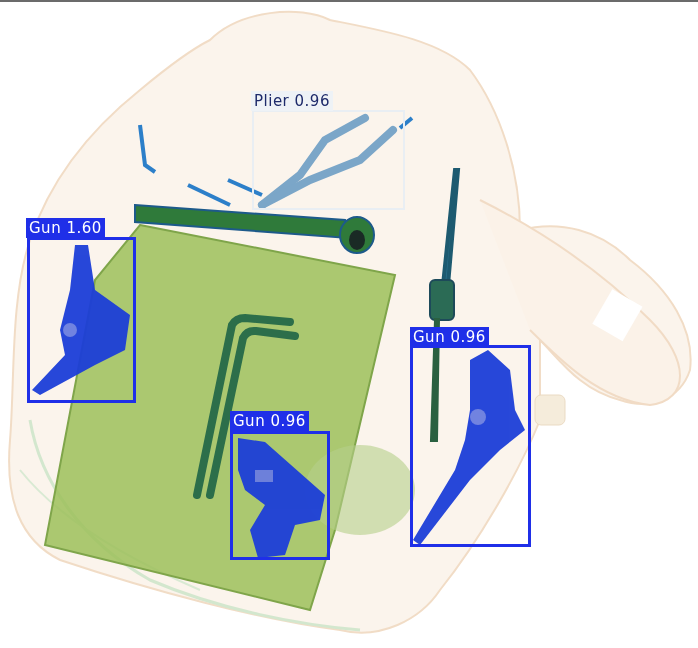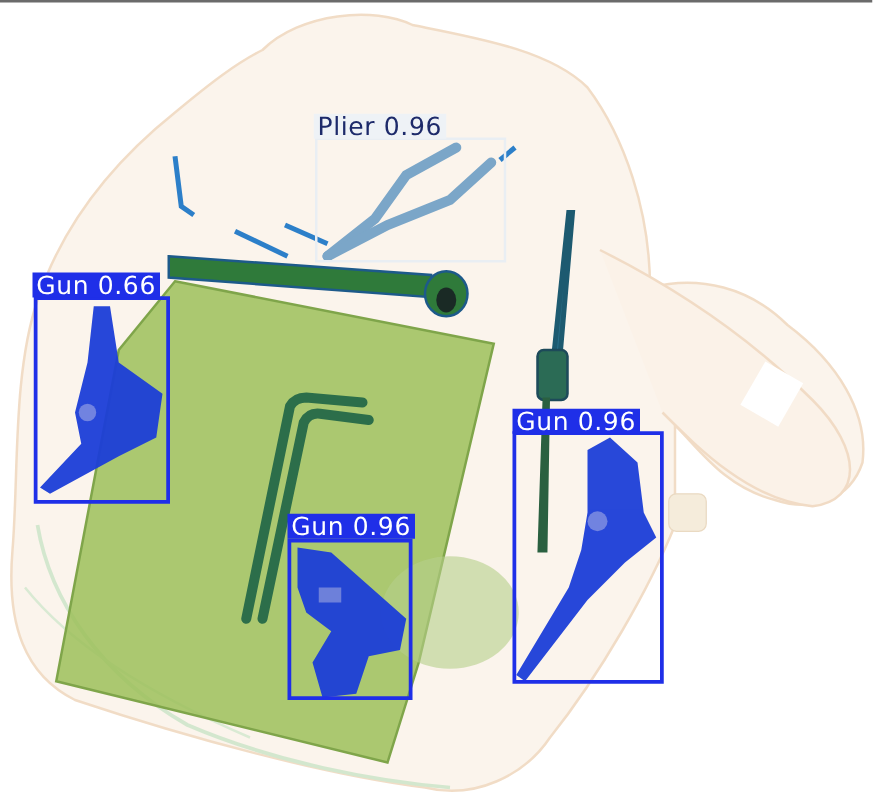--- a/index.html
+++ b/index.html
@@ -2,21 +2,21 @@
 <html><head>
 <meta charset="utf-8">
 <style>
   html, body { margin: 0; padding: 0; background: #ffffff; }
   body { width: 698px; height: 648px; overflow: hidden; position: relative; font-family: "DejaVu Sans", sans-serif; }
   .topline { position: absolute; left: 0; top: 0; width: 698px; height: 2px; background: #6b6b6b; }
   .scene { position: absolute; left: 0; top: 0; width: 698px; height: 648px; }
   .det-box { position: absolute; box-sizing: border-box; border: 3px solid #1f2fe8; }
   .det-box.plier { border: 2px solid #e9eef3; }
   .det-label { position: absolute; box-sizing: border-box; height: 20px; line-height: 20px; padding: 0 3px;
-               font-family: "DejaVu Sans", sans-serif; font-size: 20px; white-space: nowrap; letter-spacing: 0.5px; }
+               font-family: "DejaVu Sans", sans-serif; font-size: 15px; white-space: nowrap; letter-spacing: 0.5px; }
   .det-label.gun { background: #1f2fe8; color: #ffffff; }
   .det-label.plier { background: #eef2f6; color: #1d2a6a; }
 </style>
 </head>
 <body>
 
 <div class="topline"></div>
 
 <svg class="scene" width="698" height="648" viewBox="0 0 698 648">
 
@@ -72,21 +72,21 @@
     <path d="M238,438 L265,442 L325,495 L320,520 L295,525 L285,555 L258,558 L250,530 L265,505 L245,490 L238,470 Z"></path>
     <rect x="255" y="470" width="18" height="12" fill="#6a7de0"></rect>
   </g>
   <g fill="#1c3ed8" opacity="0.95">
     <path d="M470,360 L488,350 L510,370 L515,410 L525,430 L500,450 L470,480 L420,545 L413,540 L455,470 L465,440 L470,410 Z"></path>
     <circle cx="478" cy="417" r="8" fill="#6a7de0"></circle>
   </g>
 </svg>
 
 <div class="det-box gun" style="left:27px;top:237px;width:109px;height:166px;"></div>
-<div class="det-label gun" style="left:26px;top:218px;">Gun 0.66</div>
+<div class="det-label gun" style="left:26px;top:218px;">Gun 1.60</div>
 
 <div class="det-box plier" style="left:252px;top:110px;width:153px;height:100px;"></div>
 <div class="det-label plier" style="left:251px;top:91px;">Plier 0.96</div>
 
 <div class="det-box gun" style="left:230px;top:431px;width:100px;height:129px;"></div>
 <div class="det-label gun" style="left:230px;top:411px;">Gun 0.96</div>
 
 <div class="det-box gun" style="left:410px;top:345px;width:121px;height:202px;"></div>
 <div class="det-label gun" style="left:410px;top:327px;">Gun 0.96</div>
 

